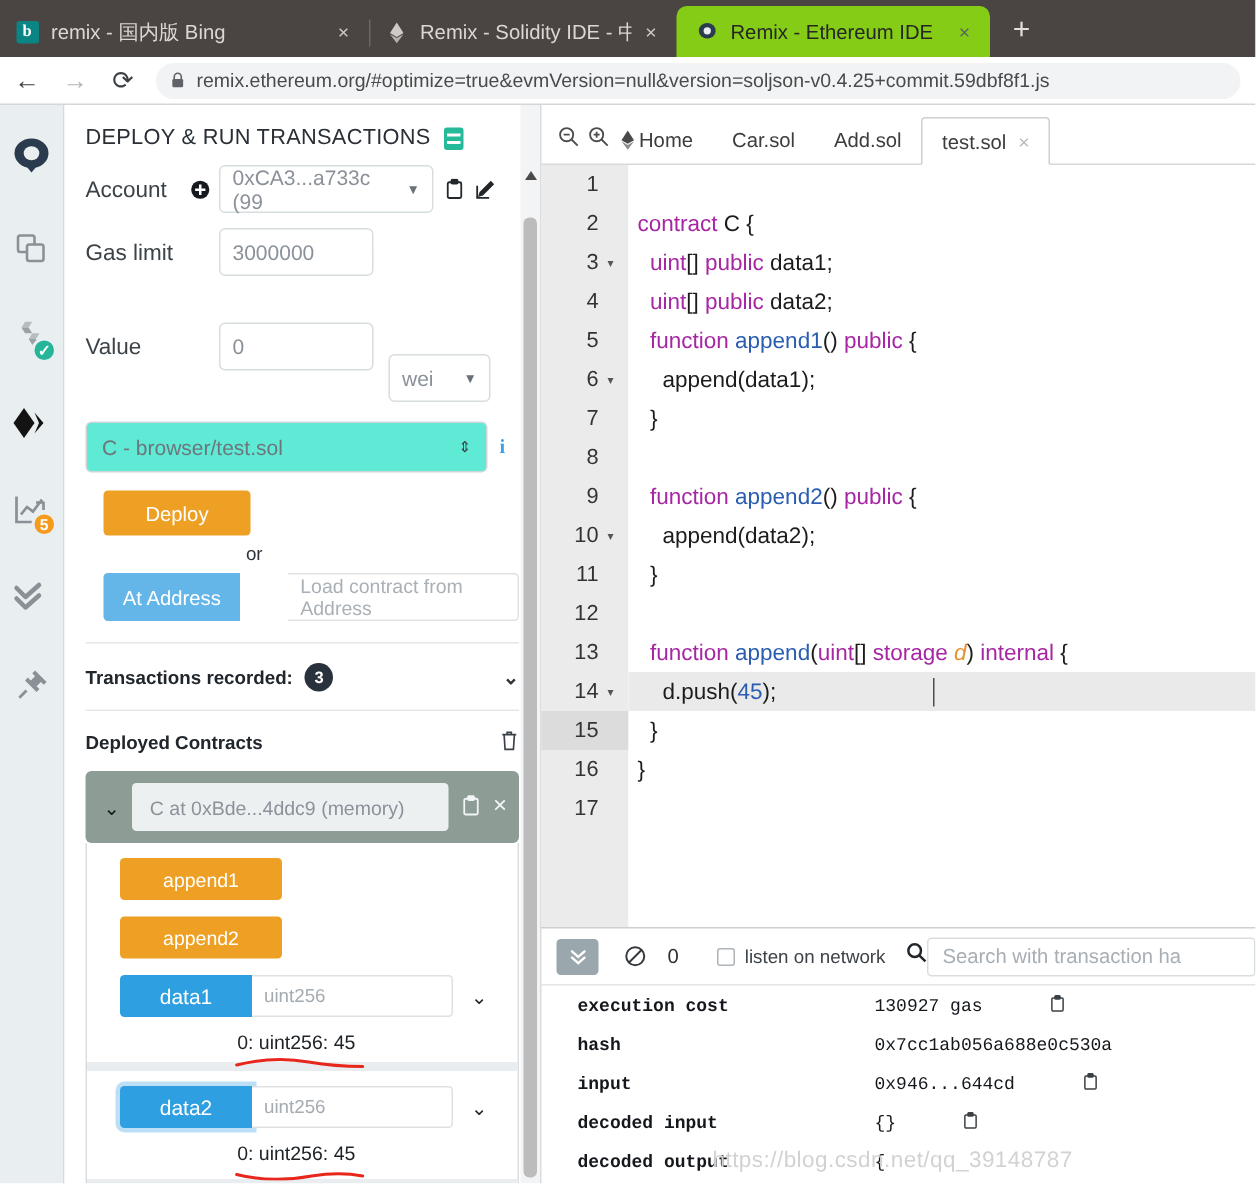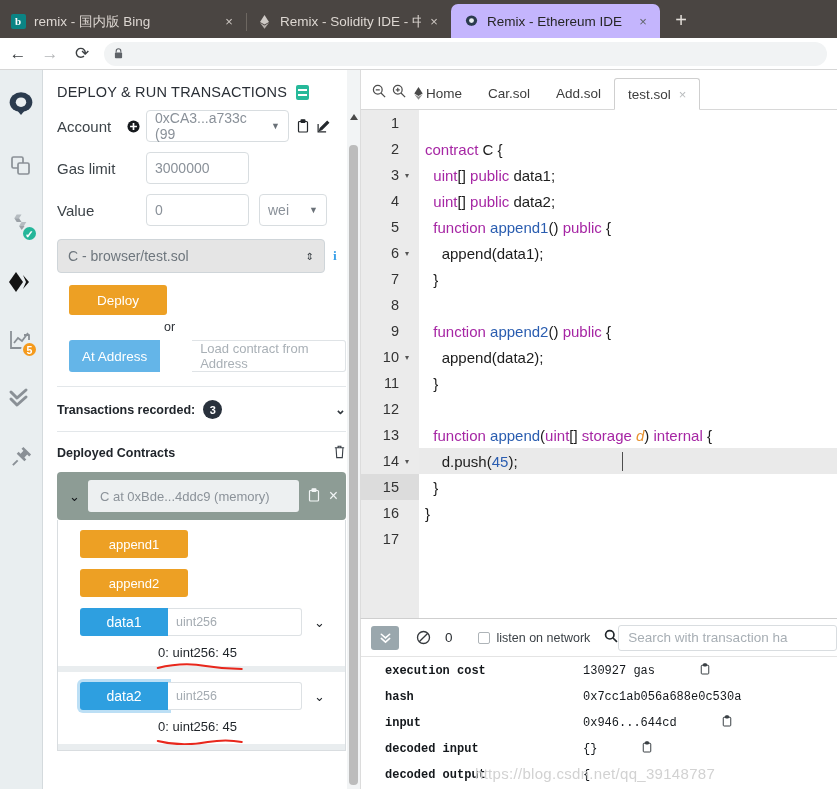--- a/index.html
+++ b/index.html
@@ -32,21 +32,21 @@
     flex: 1 1 auto; padding-right: 6px;
   }
   .btab .xclose {
     width: 18px; height: 18px; flex: none; margin: 0 4px;
     display: flex; align-items: center; justify-content: center;
     font-size: 13px; color: #cfc9c4;
   }
   .btab.t1 { width: 246px; }
   .btab.t2 { width: 205px; }
   .btab.active {
-    background: #c4b5fd; color: #262626; height: 34px; padding-left: 12px;
+    background: #84cc16; color: #262626; height: 34px; padding-left: 12px;
   }
   .btab.active .xclose { color: #5f6368; }
   .btab.sep::before {
     content: ""; position: absolute; left: 0; top: 8px;
     width: 1px; height: 18px; background: #6d6761;
   }
   .newtab {
     width: 30px; height: 30px; margin-left: 6px; margin-bottom: 2px;
     color: #e3ded9; font-size: 20px; line-height: 28px; text-align: center;
     font-weight: 300;
@@ -139,29 +139,29 @@
   }
   .inp {
     height: 32px; border: 1px solid #d8dde0; border-radius: 4px;
     background: #fff; font-size: 14px; color: #8a9199;
     display: flex; align-items: center; padding: 0 8px;
     font-family: "Liberation Sans", sans-serif;
   }
   .inp.acct { width: 143px; justify-content: space-between; }
   .inp.gas  { width: 103px; }
   .inp.val  { width: 103px; margin-right: 10px; }
-  .inp.unit { width: 68px; justify-content: space-between; }
+  .inp.unit { width: 68px; justify-content: space-between; margin-top: 42px; }
   .caret { font-size: 9px; color: #6a7178; margin-left: 6px; }
   .ic-btn { width: 15px; height: 16px; margin-left: 6px; display:flex; align-items:center; justify-content:center; color:#2b2f33;}
 
   .selrow { display: flex; align-items: center; margin: 13px 0 12px 0; }
   .bigselect {
     width: 268px; height: 34px; border: 1px solid #cfd5d9; border-radius: 4px;
     display: flex; align-items: center; justify-content: space-between;
-    padding: 0 10px; font-size: 14px; color: #6e767d; background: #e5e5e5;
+    padding: 0 10px; font-size: 14px; color: #6e767d; background: #5eead4;
   }
   .infoi { margin-left: 8px; color: #3ba0e8; font-size: 13.5px; font-weight: bold; font-family: "Liberation Serif", serif; }
 
   .btn-deploy {
     width: 98px; height: 30px; background: #eda024; color: #fff;
     border: none; border-radius: 3px; font-size: 13.5px; margin-left: 12px;
     display: flex; align-items: center; justify-content: center;
     font-family: "Liberation Sans", sans-serif;
   }
   .or { text-align: center; width: 225px; font-size: 12.5px; color: #2d3238; margin: 5px 0 6px 0; }
@@ -390,20 +390,21 @@
     <div class="navbtn" style="font-size:17px">←</div>
     <div class="navbtn fwd" style="font-size:17px">→</div>
     <div class="navbtn" style="font-size:17px">⟳</div>
     <div class="omnibox">
       <span class="lock">
         <svg width="9" height="11" viewBox="0 0 10 12">
             <path d="M2.4 5V3.4a2.6 2.6 0 0 1 5.2 0V5" stroke="#5f6368" stroke-width="1.2" fill="none"></path>
             <rect x="1" y="5" width="8" height="6.2" rx="1" fill="#5f6368"></rect>
           </svg>
       </span>
+      <span class="url">remix.ethereum.org/#optimize=true&amp;evmVersion=null&amp;version=soljson-v0.4.25+commit.59dbf8f1.js</span>
     </div>
   </div>
 
   <div id="ide">
 
     <div class="rail">
       <div class="ri" style="height:50px">
         <svg width="34" height="34" viewBox="0 0 36 36">
           <ellipse cx="18" cy="15" rx="12" ry="10.5" fill="#2b3b4e"></ellipse>
           <ellipse cx="18" cy="15" rx="5.5" ry="5" fill="#e9eef0"></ellipse>

